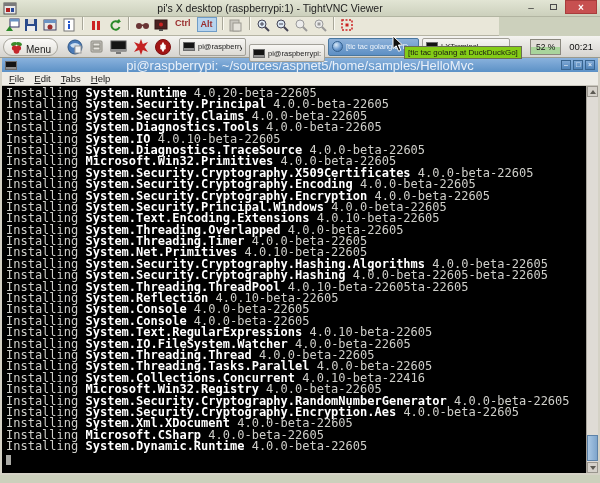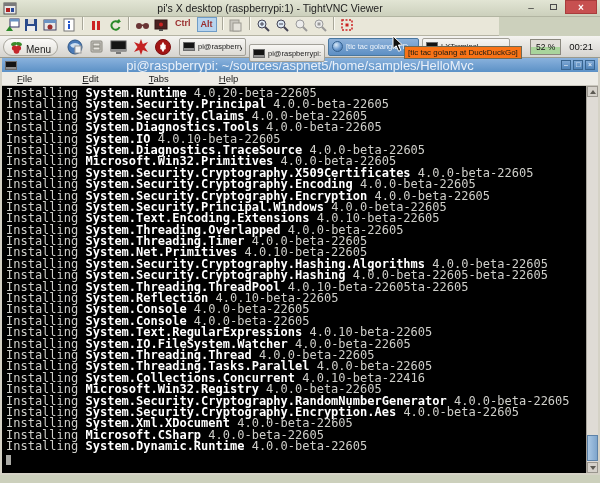--- a/index.html
+++ b/index.html
@@ -58,21 +58,21 @@
   .term-window{position:absolute;top:58px;left:0;width:600px;height:417px;
     border-left:2px solid #d5d2c6;border-right:2px solid #d5d2c6;border-bottom:2px solid #d5d2c6;z-index:1;}
   .term-titlebar{height:14px;background:linear-gradient(#8ab2dd,#5c91c6);
     display:flex;align-items:center;padding:0 3px;gap:3px;}
   .term-title{position:absolute;left:60px;right:60px;text-align:center;font-size:13px;
     color:#e9f0f9;white-space:nowrap;overflow:hidden;}
   .term-ctl{margin-left:auto;display:flex;gap:2px;z-index:2;}
   .term-ctl .tc{width:10px;height:10px;background:linear-gradient(#7fa9d6,#4f83b8);
     border:1px solid #38648f;color:#fff;font-size:7px;line-height:8px;text-align:center;}
   .term-menubar{height:14px;background:#eeece6;border-bottom:1px solid #c9c6bd;
-    display:flex;align-items:center;padding-left:10px;gap:40px;}
+    display:flex;align-items:center;padding-left:2px;}
   .mitem{display:inline-block;font-size:9.5px;color:#1a1a1a;padding:0 5px;}
   .mitem::first-letter{text-decoration:underline;}
   .term-body{display:flex;height:387px;background:#000;}
   .term-text{flex:1;overflow:hidden;padding:2px 0 0 4px;
     font-family:"DejaVu Sans Mono",monospace;font-size:12px;line-height:11.4px;}
   .tline{height:11.4px;white-space:nowrap;}
   .tgray{color:#cfcfca;}
   .tpkg{color:#ffffff;font-weight:bold;}
   .cursor-block{display:inline-block;width:5px;height:10px;background:#aaaaa5;vertical-align:text-bottom;}
   .term-scroll{width:12px;background:#dfdbd5;border-left:1px solid #aaa69e;position:relative;flex:none;}
@@ -81,21 +81,21 @@
   .sb-up{top:0;}.sb-down{bottom:0;}
   .tri-up{width:0;height:0;border-left:3px solid transparent;border-right:3px solid transparent;
     border-bottom:4px solid #5c5952;}
   .tri-down{width:0;height:0;border-left:3px solid transparent;border-right:3px solid transparent;
     border-top:4px solid #5c5952;}
   .sb-thumb{position:absolute;bottom:12px;left:0;width:11px;height:26px;
     background:linear-gradient(90deg,#a9c7e4,#7fa5cc);border:1px solid #5d82a8;}
 
   
   .hover-tooltip{position:absolute;left:404px;top:46px;z-index:19;
-    background:#f97316;border:1px solid #6a6a58;padding:1px 3px;
+    background:#84cc16;border:1px solid #6a6a58;padding:1px 3px;
     font-size:8px;color:#1a1a12;white-space:nowrap;}
   .cursor-arrow{position:absolute;left:392px;top:35px;z-index:20;}
 </style>
 </head>
 <body>
 
 <div class="vnc-titlebar">
   <svg class="vnc-appicon" viewBox="0 0 14 13">
     <rect x="1" y="1" width="12" height="11" fill="#e8e8e8" stroke="#555"></rect>
     <rect x="1" y="1" width="12" height="3" fill="#7a7a7a"></rect>

